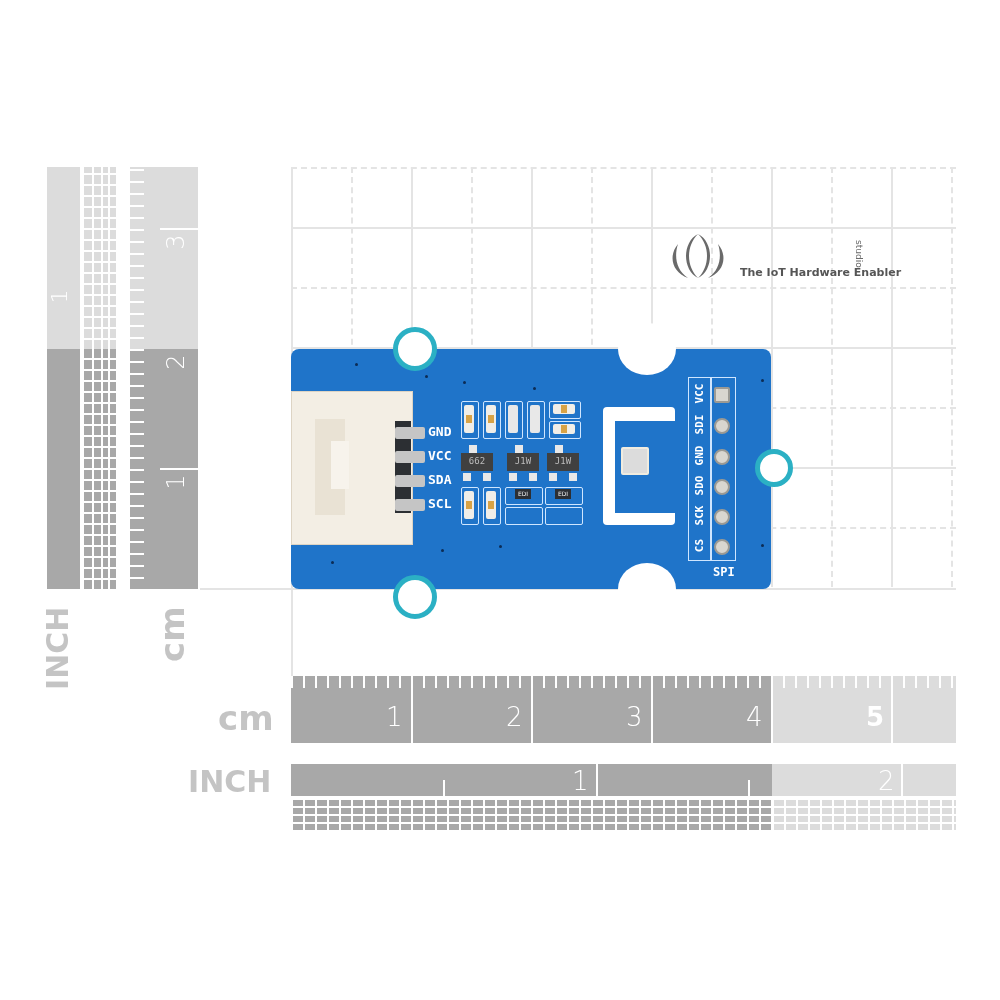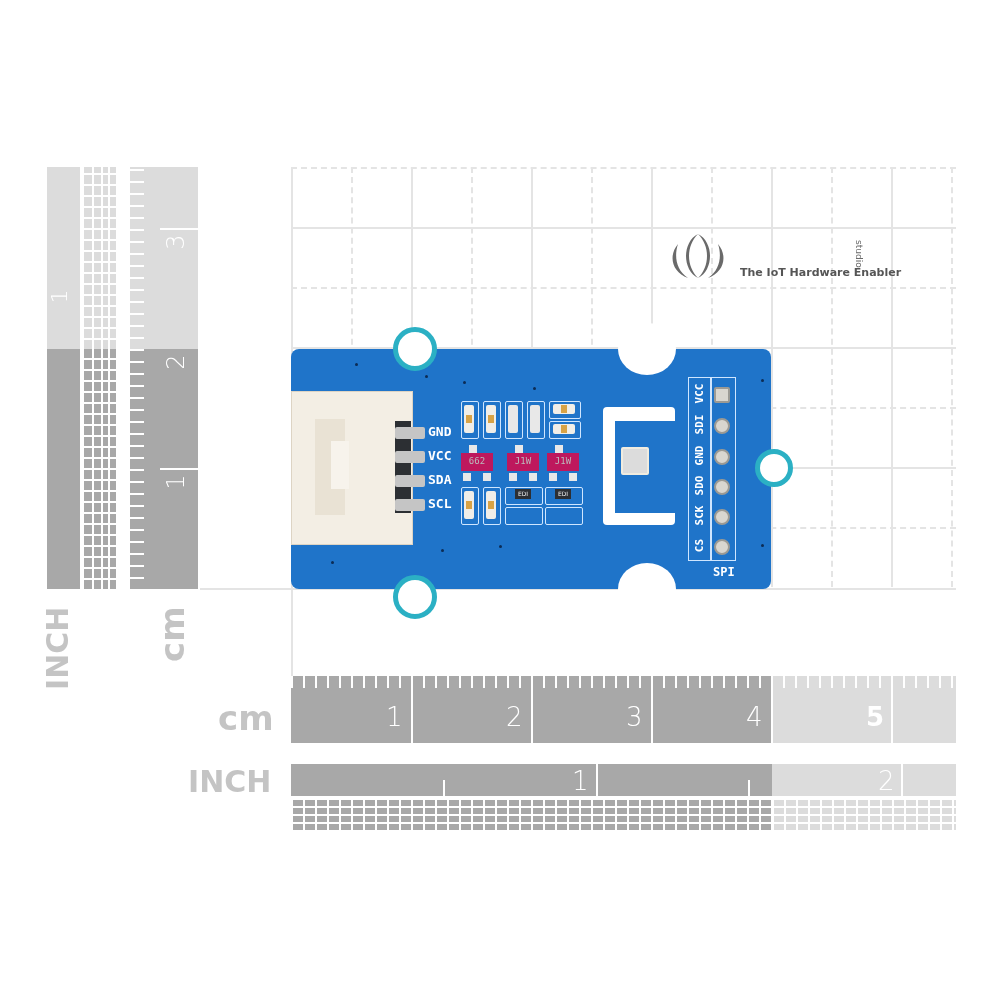--- a/index.html
+++ b/index.html
@@ -10,21 +10,21 @@
   .grid-h{position:absolute;height:0;border-top:2px solid #e4e4e4;}
   .grid-hd{position:absolute;height:0;border-top:2px dashed #e4e4e4;}
   .ruler-label{color:#c4c4c4;font-weight:bold;font-family:"DejaVu Sans",sans-serif;}
   .num{color:#fff;font-family:"DejaVu Sans",sans-serif;font-weight:300;}
   .pcb{background:#1f74c9;}
   .silk{color:#ffffff;font-family:"DejaVu Sans Mono",monospace;font-weight:bold;}
   .pad{position:absolute;background:#d9d6cf;border-radius:50%;border:2px solid #9c9a94;}
   .smd{position:absolute;border:1.5px solid #cfe6ff;border-radius:2px;}
   .cap{position:absolute;background:#f0eee8;border-radius:2px;}
   .cap i{position:absolute;left:2px;right:2px;top:35%;bottom:35%;background:#d8a346;}
-  .ic{position:absolute;background:#be185d;color:#bbb;font-size:9px;font-family:"DejaVu Sans Mono",monospace;text-align:center;line-height:16px;}
+  .ic{position:absolute;background:#404040;color:#bbb;font-size:9px;font-family:"DejaVu Sans Mono",monospace;text-align:center;line-height:16px;}
   .icpad{position:absolute;background:#e8e8e8;}
   .via{position:absolute;width:3px;height:3px;background:#0c2c55;border-radius:50%;}
 </style>
 </head>
 <body>
 
 <div>
   <div class="grid-v" style="left:291px;top:167px;height:510px;"></div>
   <div class="grid-vd" style="left:351px;top:167px;height:420px;"></div>
   <div class="grid-v" style="left:411px;top:167px;height:420px;"></div>

